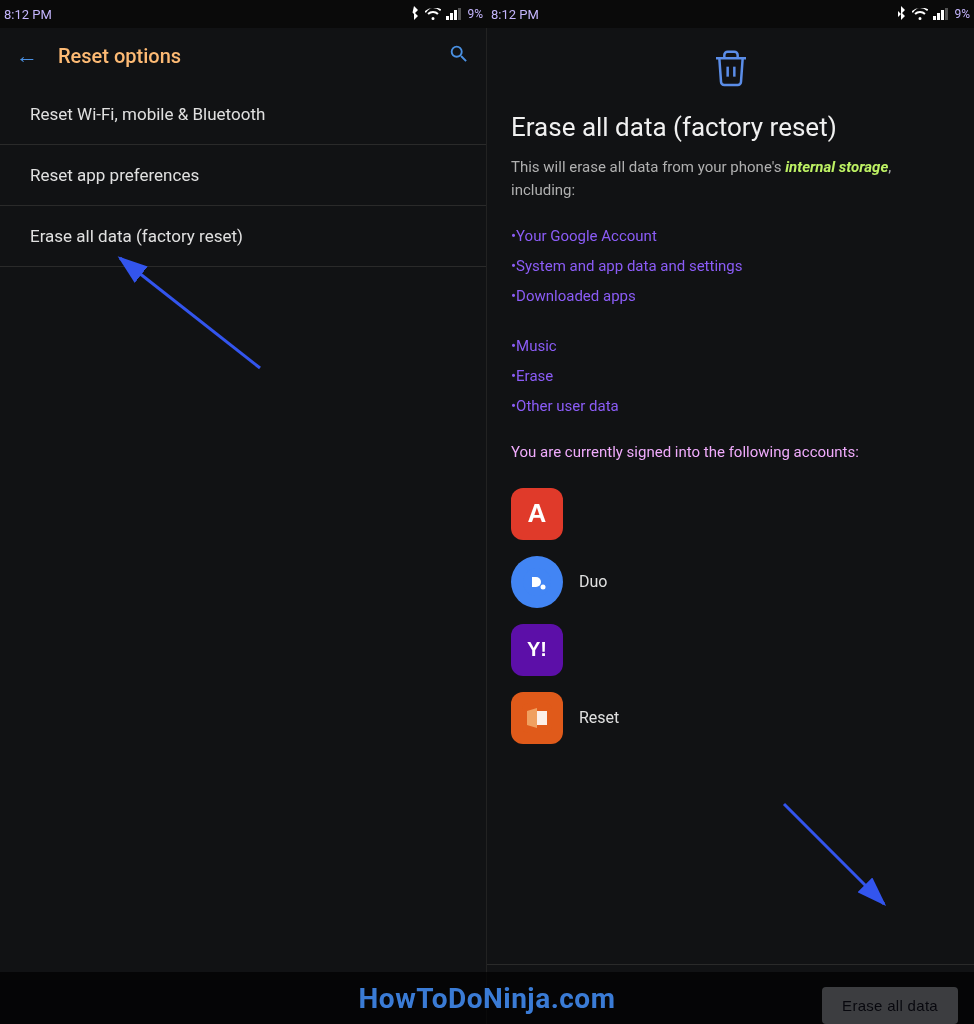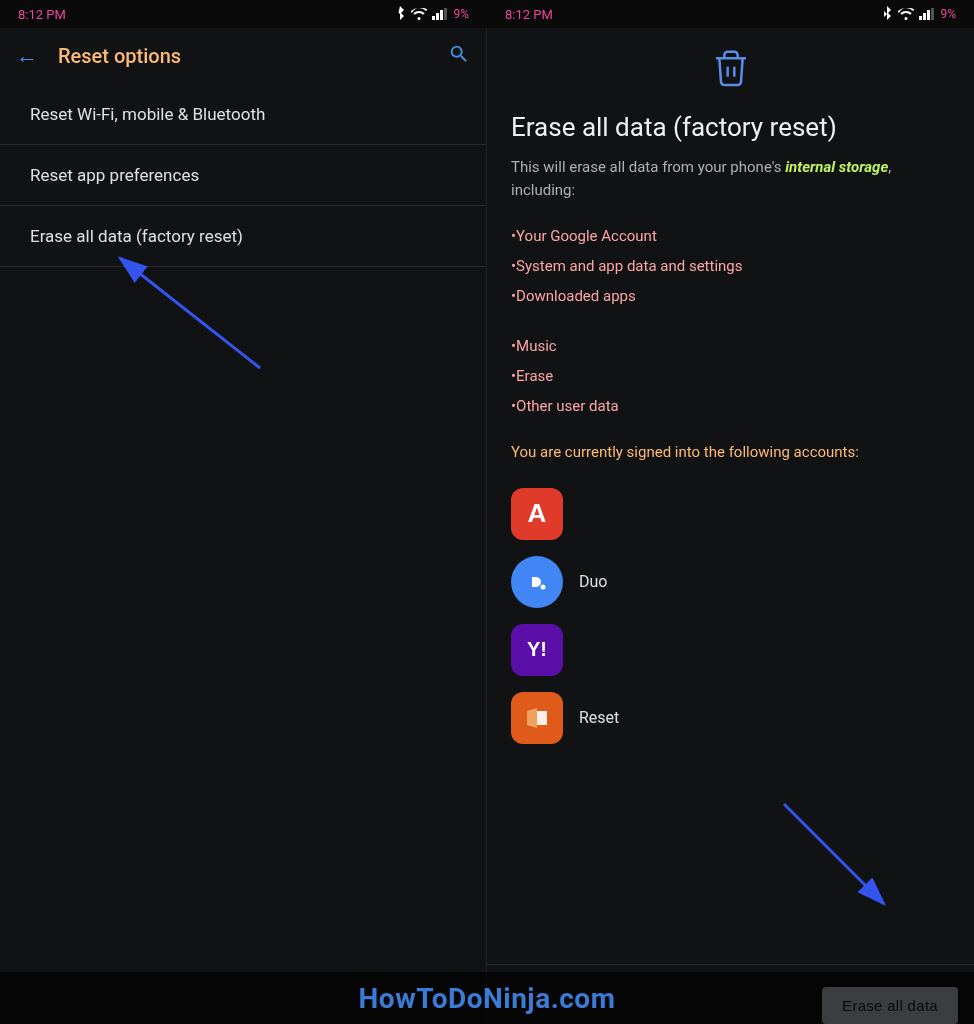--- a/index.html
+++ b/index.html
@@ -110,29 +110,29 @@
       margin-bottom: 20px;
     }
 
     .erase-description strong {
       color: #bef264;
       font-weight: 700;
       font-style: italic;
     }
 
     .erase-list-item {
-      color: #fca5a5;
+      color: #8b5cf6;
       font-size: 15px;
       padding: 6px 0;
     }
 
     .spacer { height: 20px; }
 
     .accounts-text {
-      color: #fdba74;
+      color: #f0abfc;
       font-size: 15px;
       margin: 20px 0 16px 0;
       line-height: 1.5;
     }
 
     .account-row {
       display: flex;
       align-items: center;
       gap: 16px;
       padding: 8px 0;
@@ -242,23 +242,23 @@
     .dual-status {
       display: flex;
       height: 28px;
     }
     .dual-status .half {
       flex: 1;
       background: #0a0a0a;
       display: flex;
       align-items: center;
       justify-content: space-between;
-      padding: 0 18px;
+      padding: 0 4px;
       font-size: 13px;
-      color: #ec4899;
+      color: #c4b5fd;
     }
 
     
     .adobe-a {
       font-family: Arial, sans-serif;
       font-size: 26px;
       font-weight: 900;
       color: white;
     }
 

